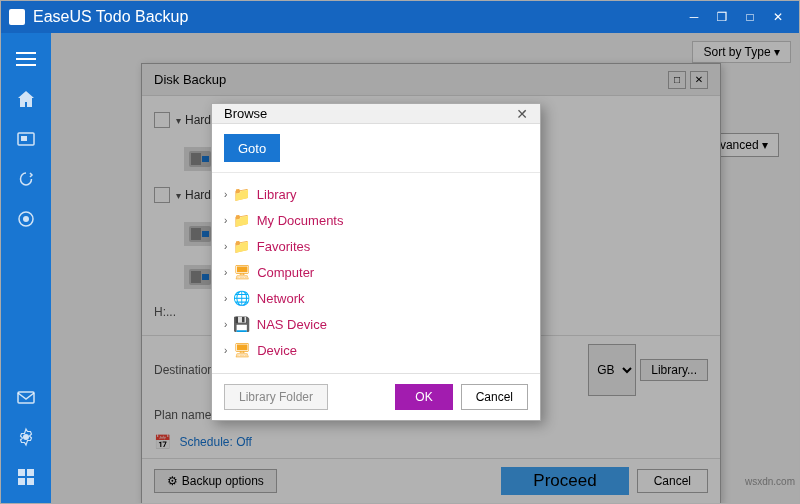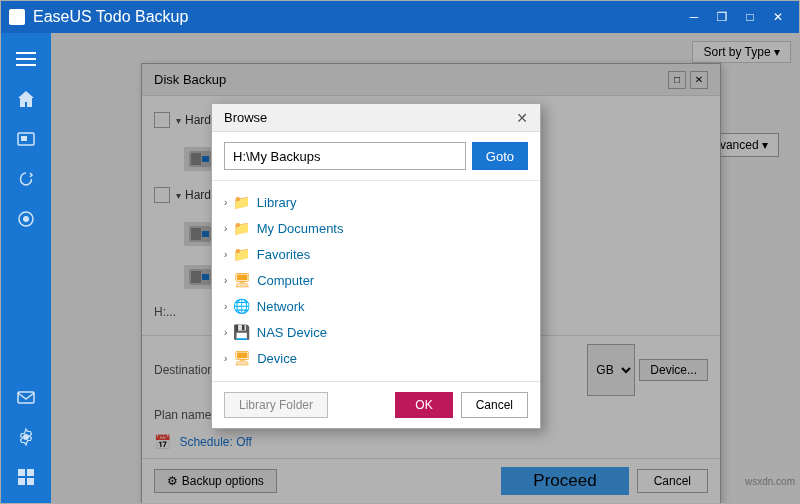--- a/index.html
+++ b/index.html
@@ -71,38 +71,38 @@
     .backup-options-btn { background: #f0f0f0; border: 1px solid #aaa; padding: 4px 12px; font-size: 12px; cursor: pointer; display: flex; align-items: center; gap: 4px; }
     .proceed-btn { background: #42a5f5; border: none; color: #000000; padding: 4px 32px; font-size: 17px; cursor: pointer; margin-left: auto; }
     .cancel-btn-disk { background: white; border: 1px solid #aaa; padding: 4px 16px; font-size: 12px; cursor: pointer; }
 
     
     .advanced-btn { background: white; border: 1px solid #aaa; padding: 4px 10px; font-size: 12px; cursor: pointer; position: absolute; top: 100px; right: 20px; display: flex; align-items: center; gap: 4px; }
 
     
     .overlay { position: absolute; top: 0; left: 0; width: 100%; height: 100%; background: rgba(0,0,0,0.3); z-index: 20; }
     .browse-dialog { position: absolute; top: 70px; left: 160px; width: 330px; background: white; border: 1px solid #aaa; box-shadow: 4px 4px 12px rgba(0,0,0,0.3); z-index: 30; display: flex; flex-direction: column; }
-    .browse-titlebar { background: #f0f0f0; border-bottom: 1px solid #ddd; padding: 8px 12px; display: flex; align-items: center; justify-content: space-between; height: 28px; }
+    .browse-titlebar { background: #f0f0f0; border-bottom: 1px solid #ddd; padding: 8px 12px; display: flex; align-items: center; justify-content: space-between; height: 20px; }
     .browse-title { font-size: 13px; font-weight: 500; }
     .browse-close { background: none; border: none; cursor: pointer; font-size: 14px; color: #555; }
 
     .browse-path-bar { padding: 10px 12px; display: flex; gap: 6px; align-items: center; border-bottom: 1px solid #e8e8e8; }
     .browse-path-input { flex: 1; border: 1px solid #aaa; padding: 4px 8px; font-size: 13px; height: 28px; outline: none; }
     .browse-goto-btn { background: #1976d2; color: white; border: none; padding: 4px 14px; font-size: 13px; cursor: pointer; height: 28px; }
 
     .browse-tree { padding: 8px 0; flex: 1; overflow-y: auto; min-height: 200px; }
     .tree-item { display: flex; align-items: center; padding: 5px 12px; cursor: pointer; gap: 6px; }
     .tree-item-chevron { color: #555; font-size: 10px; }
     .tree-item-folder-icon { color: #f5a623; font-size: 14px; }
-    .tree-item-label { font-size: 13px; color: #0369a1; }
+    .tree-item-label { font-size: 13px; color: #be185d; }
 
     .browse-footer { border-top: 1px solid #e0e0e0; padding: 10px 12px; display: flex; justify-content: space-between; align-items: center; }
     .create-folder-btn { background: #f5f5f5; border: 1px solid #bbb; padding: 5px 14px; font-size: 12px; cursor: pointer; color: #888; }
     .browse-actions { display: flex; gap: 8px; }
-    .ok-btn { background: #be185d; color: white; border: none; padding: 5px 20px; font-size: 12px; cursor: pointer; }
+    .ok-btn { background: #a21caf; color: white; border: none; padding: 5px 20px; font-size: 12px; cursor: pointer; }
     .cancel-btn-browse { background: white; border: 1px solid #aaa; padding: 5px 14px; font-size: 12px; cursor: pointer; }
 
     
     .watermark { position: absolute; bottom: 16px; right: 4px; font-size: 10px; color: #999; z-index: 1; }
   </style>
 </head>
 <body>
 
 <div class="app-window">
 
@@ -259,21 +259,21 @@
           </div>
 
           <div style="padding: 4px 0; font-size:12px; color:#555;">H:...</div>
         </div>
 
         <div class="destination-bar">
           <span class="dest-label">Destination</span>
           <span class="dest-value">H:\My Ba...</span>
           <div style="display:flex;align-items:center;gap:4px;margin-left:auto;">
             <select style="border:1px solid #aaa;padding:17px 4px;font-size:12px;"><option>GB</option></select>
-            <button class="dest-browse-btn">Device...</button>
+            <button class="dest-browse-btn">Library...</button>
           </div>
         </div>
 
         <div class="plan-bar">
           <span class="plan-label">Plan name</span>
           <span class="plan-value">Disk Bac...</span>
         </div>
 
         <div class="schedule-bar">
           <span class="schedule-icon">📅</span>
@@ -290,21 +290,20 @@
         </div>
       </div>
 
       <div class="browse-dialog">
         <div class="browse-titlebar">
           <span class="browse-title">Browse</span>
           <button class="browse-close">✕</button>
         </div>
 
         <div class="browse-path-bar">
-          <input class="browse-path-input" type="text" value="H:\My Backups" style="">
           <button class="browse-goto-btn">Goto</button>
         </div>
 
         <div class="browse-tree">
 
           <div class="tree-item">
             <span class="tree-item-chevron">›</span>
             <span class="tree-item-folder-icon">📁</span>
             <span class="tree-item-label">Library</span>
           </div>

